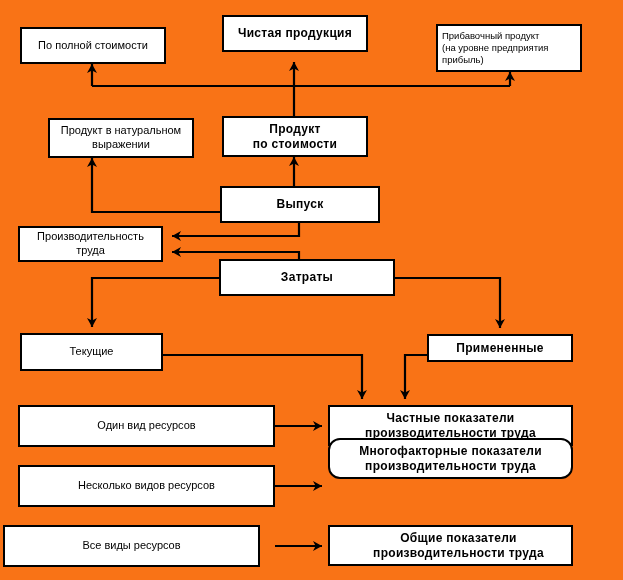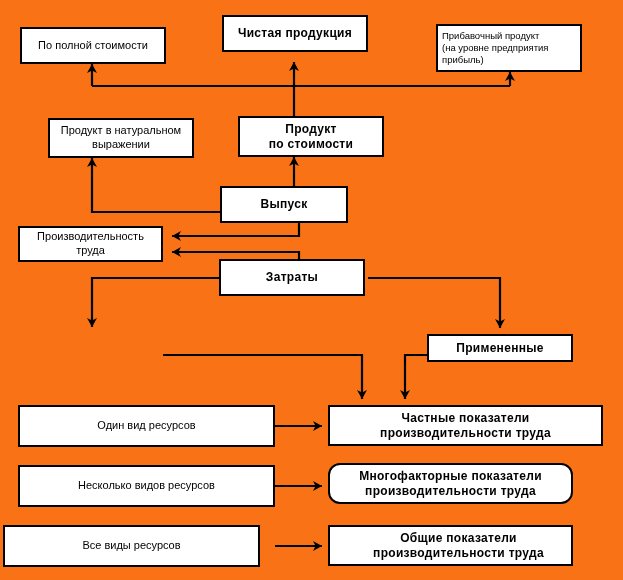--- a/index.html
+++ b/index.html
@@ -113,57 +113,60 @@
     <span class="node-label">Прибавочный продукт
 (на уровне предприятия
 прибыль)</span>
   </div>
 
   <div class="node fs-md" style="left:20px; top:118px; width:146px; height:40px;margin-left:28px;">
     <span class="node-label">Продукт в натуральном
 выражении</span>
   </div>
 
-  <div class="node fs-lg bold track" style="left:222px; top:116px; width:146px; height:41px;margin-left:16px;">
+  <div class="node fs-lg bold track" style="left:222px; top:116px; width:146px; height:41px;">
     <span class="node-label">Продукт
 по стоимости</span>
   </div>
 
-  <div class="node fs-lg bold track" style="left:220px; top:186px; width:128px; height:37px;">
+  <div class="node fs-lg bold track" style="left:220px; top:186px; width:160px; height:37px;">
     <span class="node-label">Выпуск</span>
   </div>
 
   <div class="node fs-md" style="left:18px; top:226px; width:145px; height:36px;">
     <span class="node-label">Производительность
 труда</span>
   </div>
 
-  <div class="node fs-lg bold track" style="left:219px; top:259px; width:146px; height:37px;">
+  <div class="node fs-lg bold track" style="left:219px; top:259px; width:176px; height:37px;">
     <span class="node-label">Затраты</span>
   </div>
 
+  <div class="node fs-md" style="left:20px; top:333px; width:143px; height:38px;">
+    <span class="node-label">Текущие</span>
+  </div>
 
   <div class="node fs-lg bold track" style="left:427px; top:334px; width:146px; height:28px;">
     <span class="node-label">Примененные</span>
   </div>
 
   <div class="node fs-md" style="left:18px; top:405px; width:257px; height:42px;">
     <span class="node-label">Один вид ресурсов</span>
   </div>
 
-  <div class="node fs-lg bold track" style="left:328px; top:405px; width:275px; height:41px;">
+  <div class="node fs-lg bold track" style="left:328px; top:405px; width:245px; height:41px;">
     <span class="node-label">Частные показатели
 производительности труда</span>
   </div>
 
   <div class="node fs-md" style="left:18px; top:465px; width:257px; height:42px;">
     <span class="node-label">Несколько видов ресурсов</span>
   </div>
 
-  <div class="node fs-lg bold track" style="left:328px; top:463px; width:245px; height:41px;border-radius:12px;">
+  <div class="node fs-lg bold track" style="left:328px; top:438px; width:245px; height:41px;border-radius:12px;">
     <span class="node-label">Многофакторные показатели
 производительности труда</span>
   </div>
 
   <div class="node fs-md" style="left:3px; top:525px; width:257px; height:42px;">
     <span class="node-label">Все виды ресурсов</span>
   </div>
 
   <div class="node fs-lg bold track" style="left:328px; top:525px; width:245px; height:41px;padding-left:16px;">
     <span class="node-label">Общие показатели

